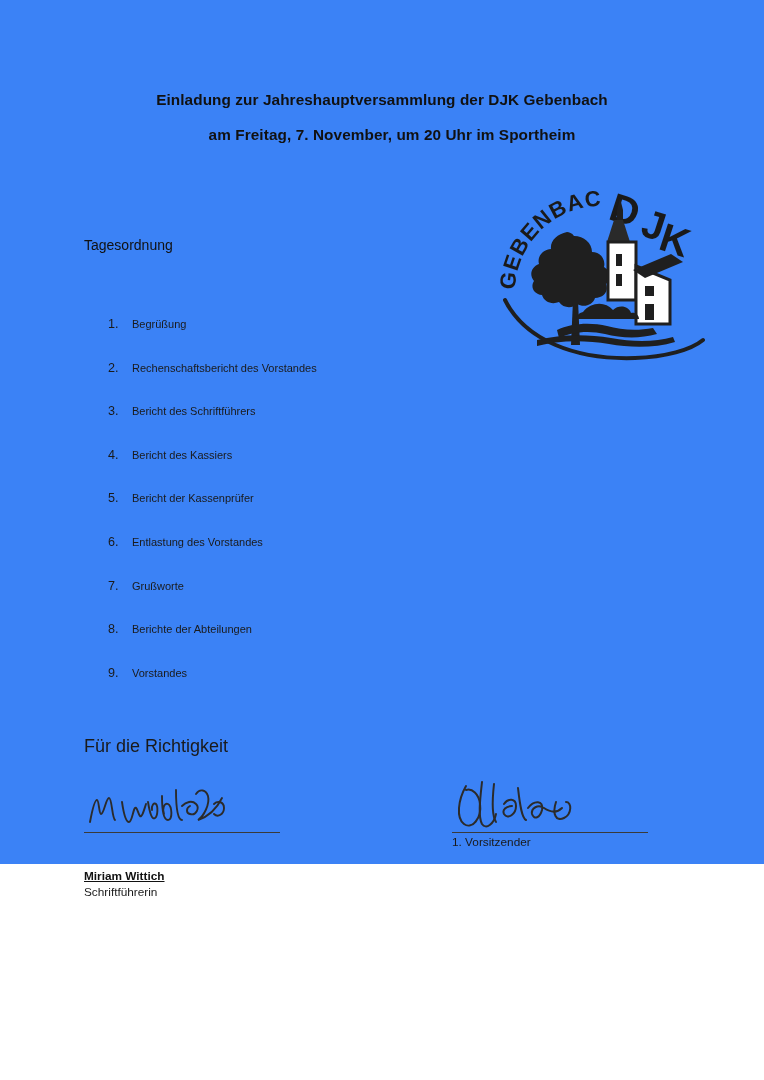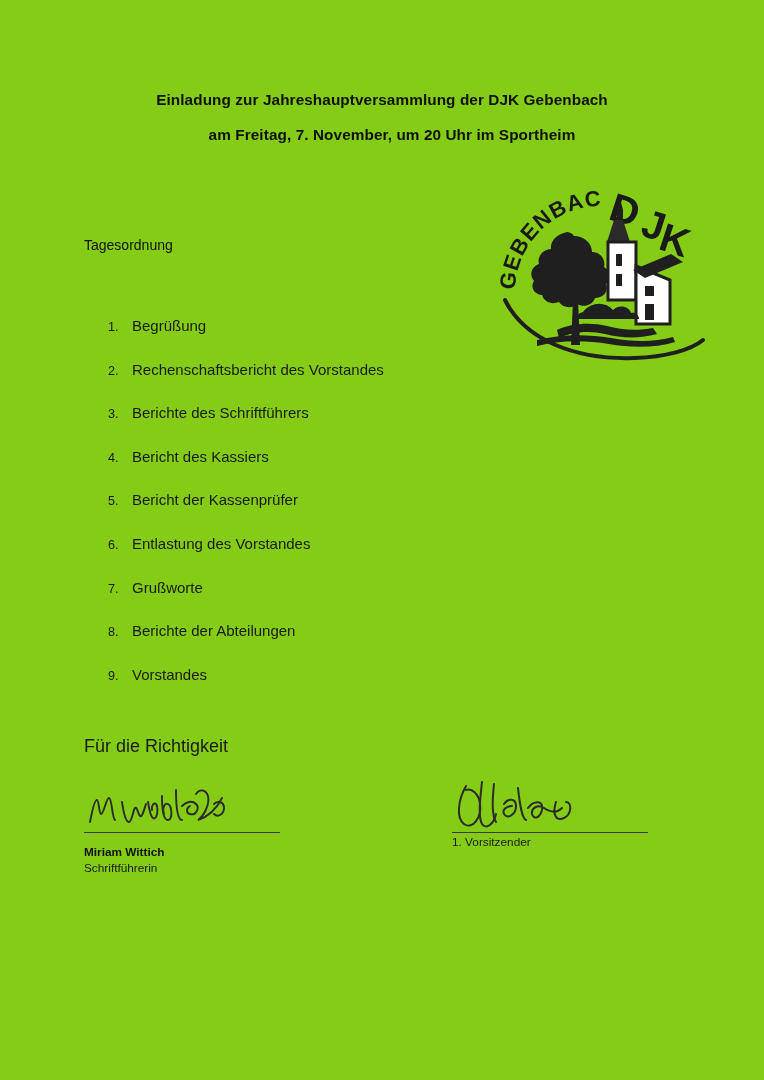--- a/index.html
+++ b/index.html
@@ -12,22 +12,22 @@
     height: 1080px;
     font-family: "Liberation Sans", sans-serif;
     color: #1a1a1a;
     position: relative;
     overflow: hidden;
   }
   .page {
     position: absolute;
     left: 0; top: 0;
     width: 764px;
-    height: 1080px;
-    background: #84cc16;
+    height: 864px;
+    background: #3b82f6;
   }
   
   .title-block {
     position: absolute;
     left: 0;
     top: 92px;
     width: 764px;
     text-align: center;
   }
   .title-line {
@@ -63,21 +63,21 @@
     height: 43.6px;
     font-size: 12.6px;
     color: #1a1a1a;
   }
   .agenda-num {
     width: 24px;
     flex: 0 0 24px;
     font-size: 12.6px;
   }
   .agenda-label {
-    font-size: 15px;
+    font-size: 11px;
   }
   
   .logo-wrap {
     position: absolute;
     left: 497px;
     top: 180px;
     width: 210px;
     height: 185px;
   }
   
@@ -103,24 +103,25 @@
     left: 0;
     top: 0;
   }
   .sig-rule {
     width: 196px;
     height: 0;
     border-bottom: 1.4px solid #3a3a3a;
     margin-top: 0px;
   }
   .sig-name {
-    margin-top: 12px;
+    margin-top: 36px;
     font-size: 11.8px;
     font-weight: bold;
     color: #111;
+    text-decoration: underline;
   }
   .sig-role {
     margin-top: 2px;
     font-size: 11.8px;
     color: #1a1a1a;
   }
   .sig-col.right .sig-name { font-weight: normal; }
 </style>
 </head>
 <body>
@@ -188,21 +189,21 @@
     <div class="agenda-item">
       <span class="agenda-num">1.</span>
       <span class="agenda-label">Begrüßung</span>
     </div>
     <div class="agenda-item">
       <span class="agenda-num">2.</span>
       <span class="agenda-label">Rechenschaftsbericht des Vorstandes</span>
     </div>
     <div class="agenda-item">
       <span class="agenda-num">3.</span>
-      <span class="agenda-label">Berichte des Schriftführers</span>
+      <span class="agenda-label">Bericht des Schriftführers</span>
     </div>
     <div class="agenda-item">
       <span class="agenda-num">4.</span>
       <span class="agenda-label">Bericht des Kassiers</span>
     </div>
     <div class="agenda-item">
       <span class="agenda-num">5.</span>
       <span class="agenda-label">Bericht der Kassenprüfer</span>
     </div>
     <div class="agenda-item">

